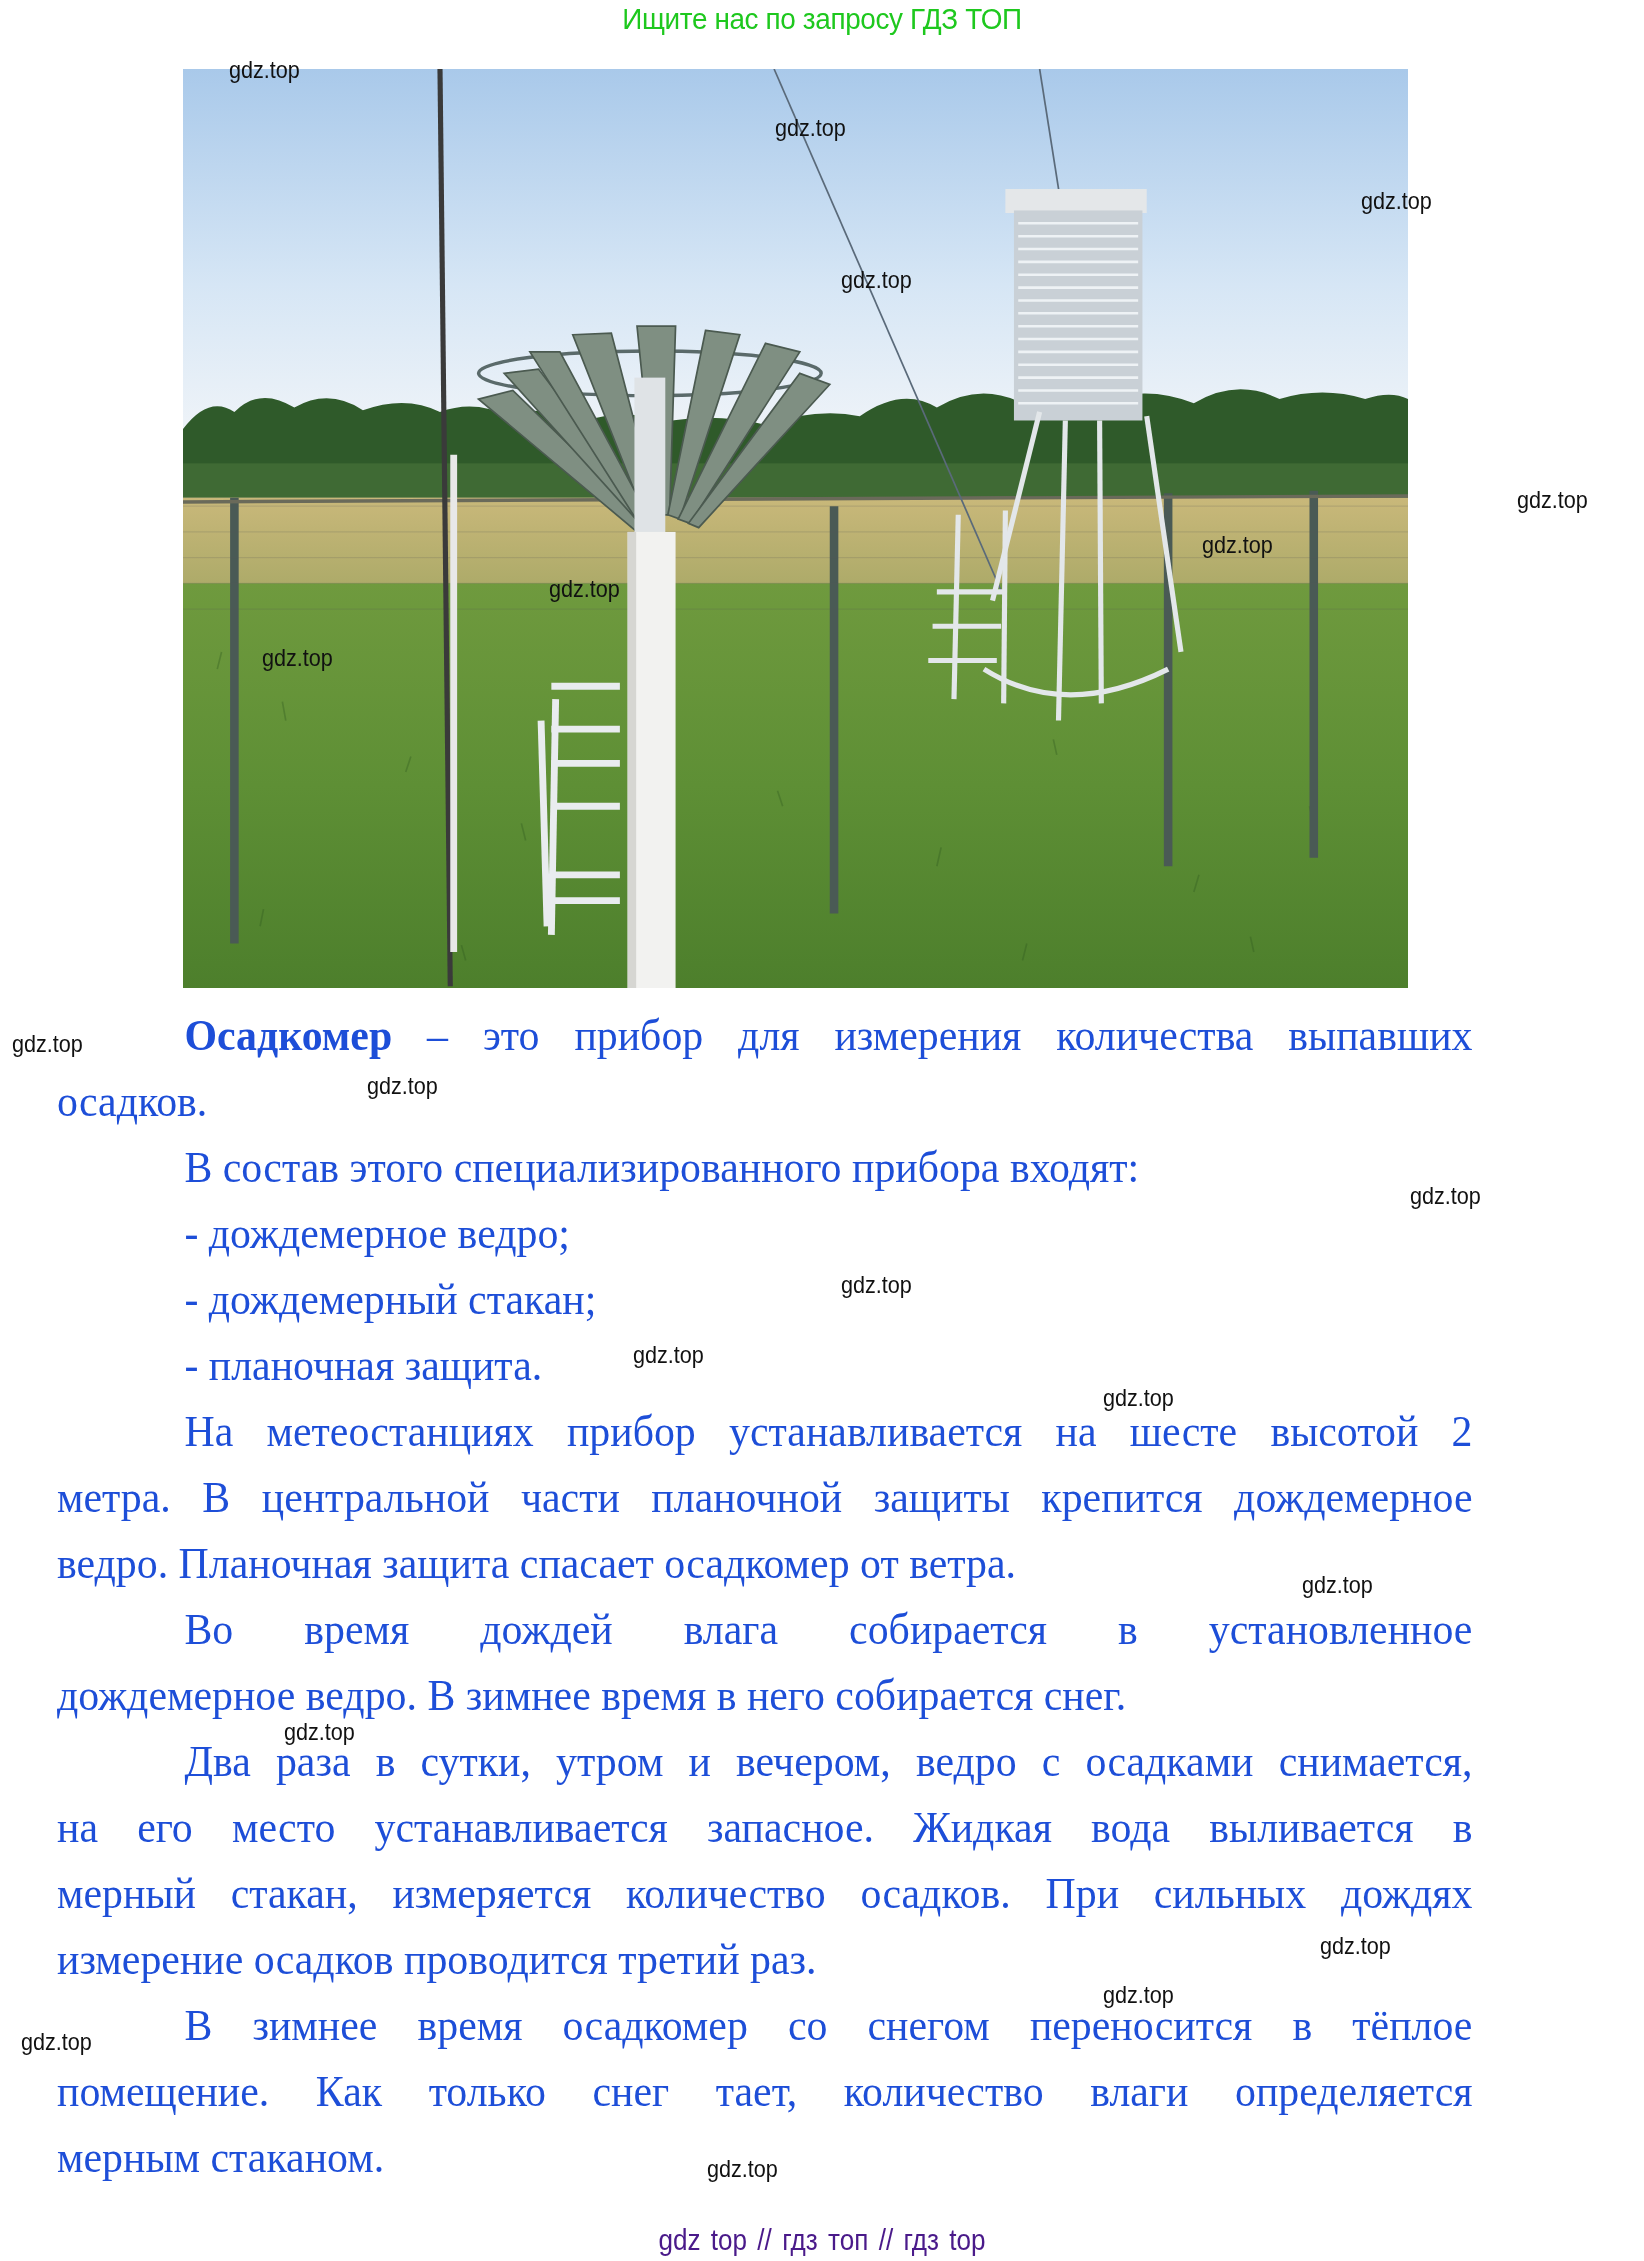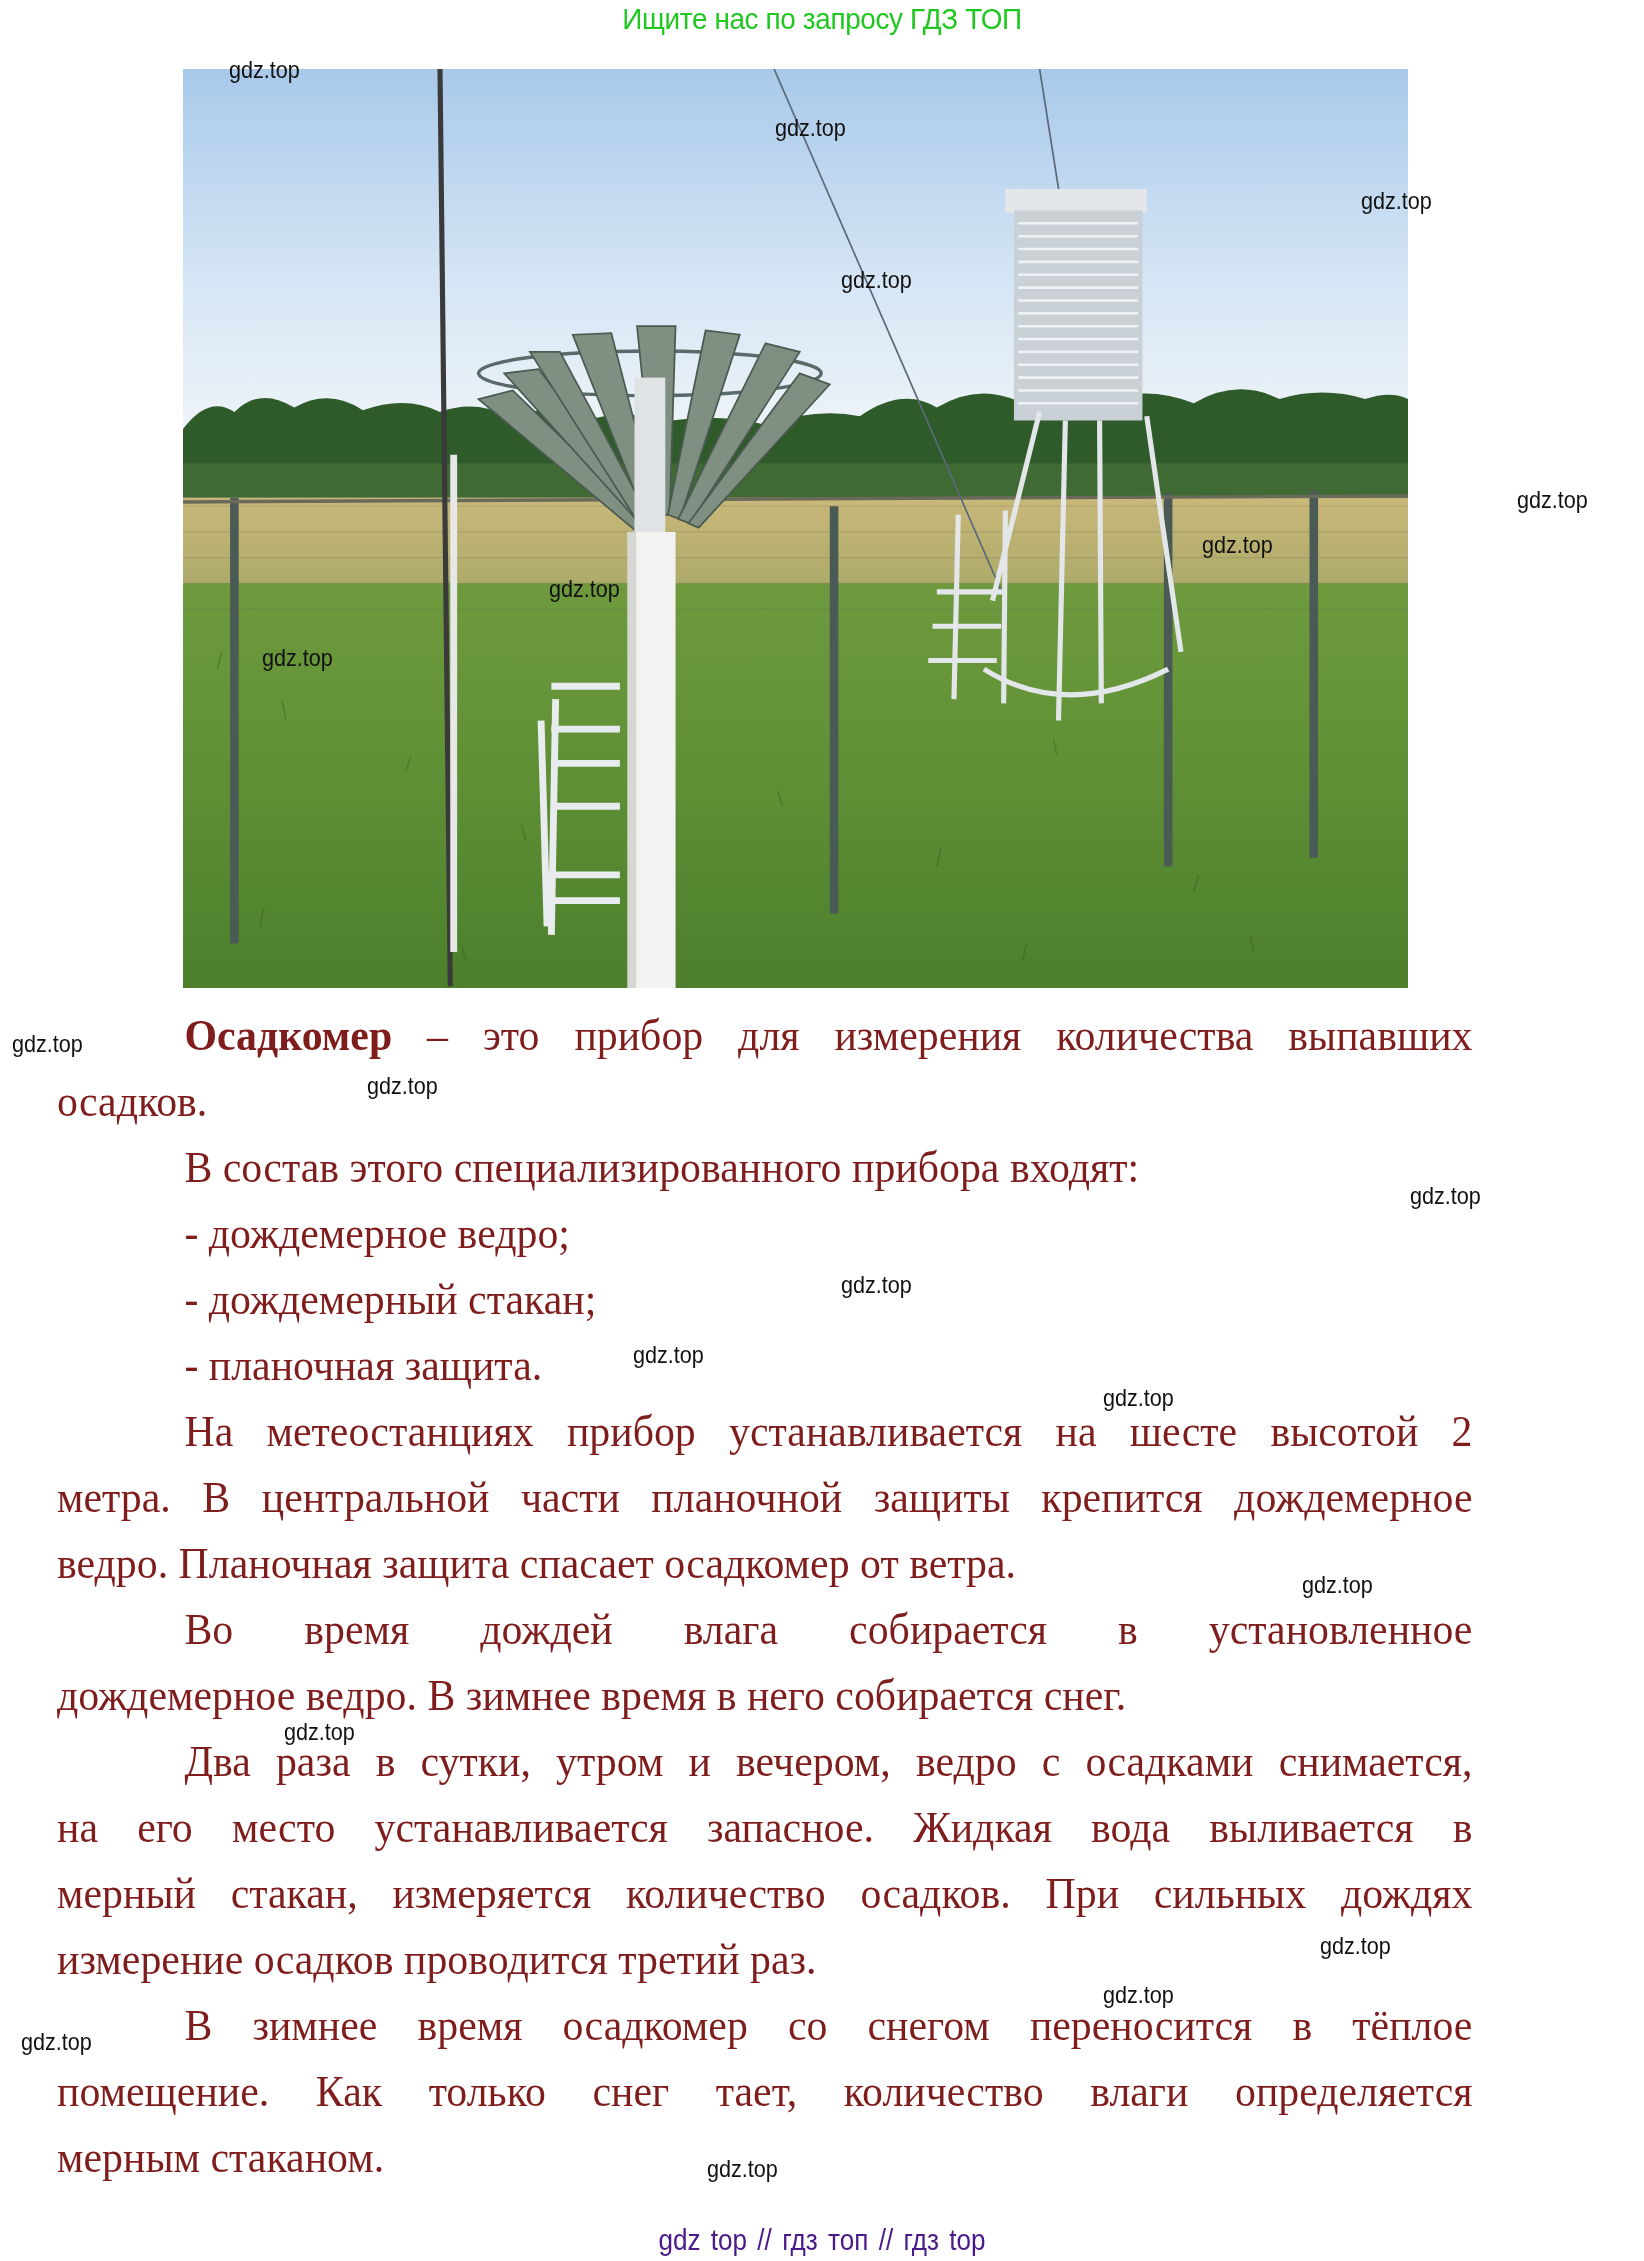--- a/index.html
+++ b/index.html
@@ -14,21 +14,21 @@
     overflow: hidden; background: #b9d3ee;
   }
   .photo svg { display: block; width: 100%; height: 100%; }
   .watermark {
     position: absolute; font-family: "Liberation Sans", sans-serif; font-size: 24px;
     color: #111; white-space: nowrap; transform: scaleX(0.9); transform-origin: left top;
     line-height: 1; z-index: 5;
   }
   .text-block {
     position: absolute; left: 57px; width: 1522px;
-    font-family: "Liberation Serif", serif; font-size: 45px; color: #7f1d1d;
+    font-family: "Liberation Serif", serif; font-size: 45px; color: #1d4ed8;
     line-height: 66px;
   }
   .line {
     display: block; height: 66px; white-space: nowrap; overflow: visible;
     text-align: justify; text-align-last: justify;
     transform: scaleX(0.93); transform-origin: left center;
   }
   .line.indent { padding-left: 137px; }
   .line.last { text-align-last: left; }
   .line b { font-weight: bold; }

